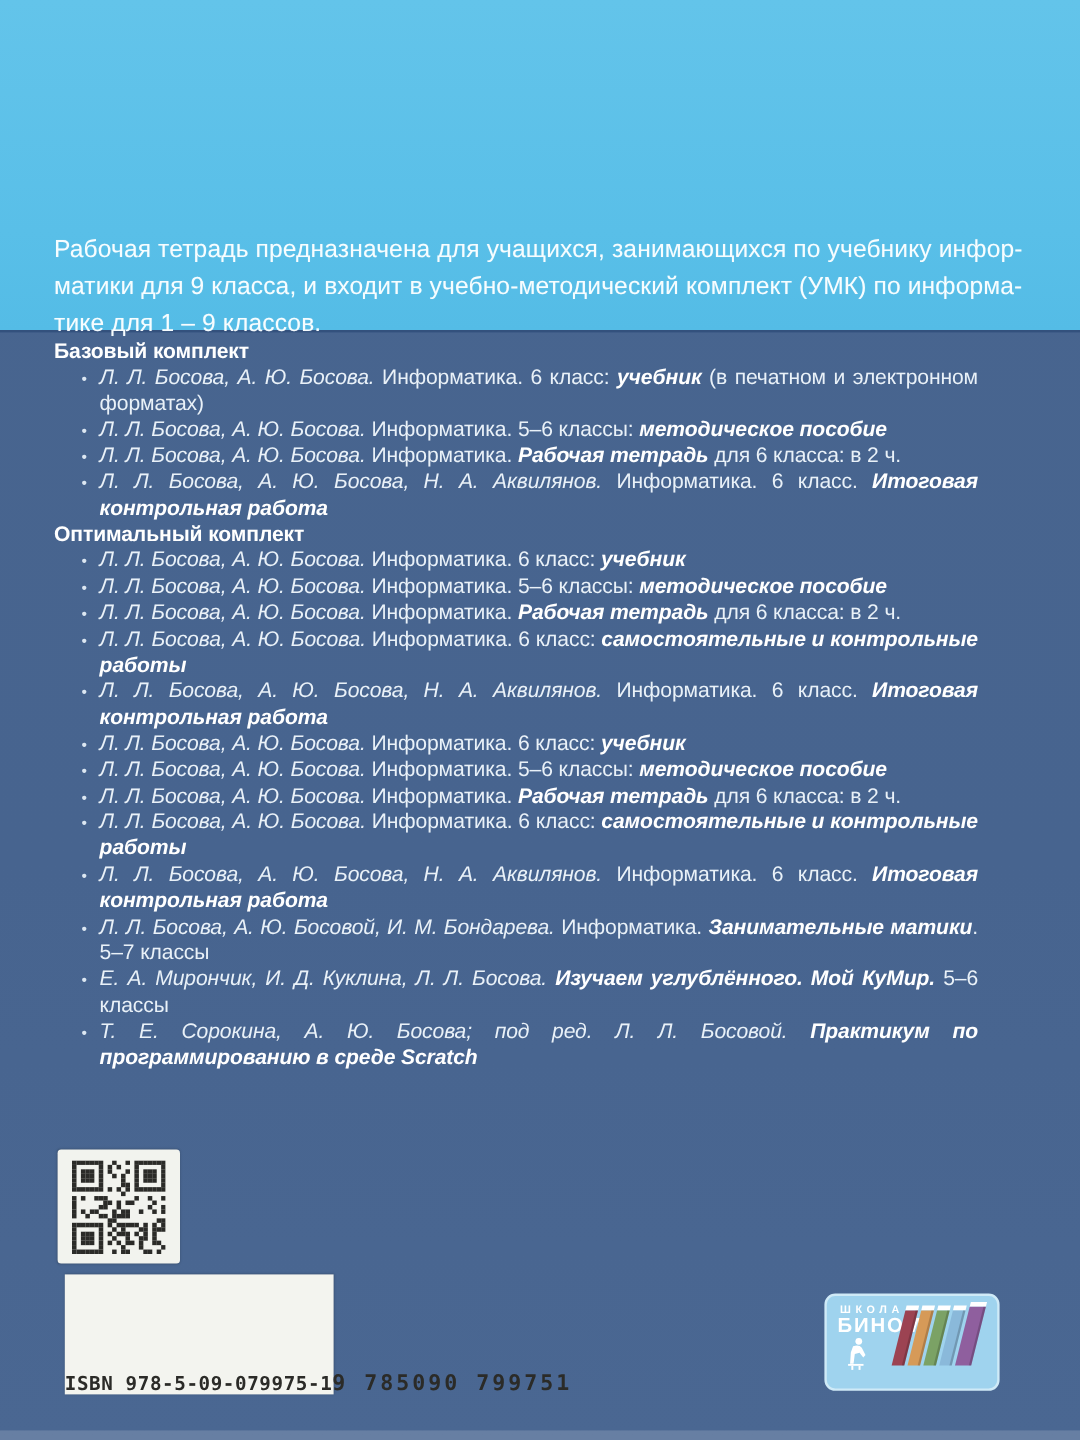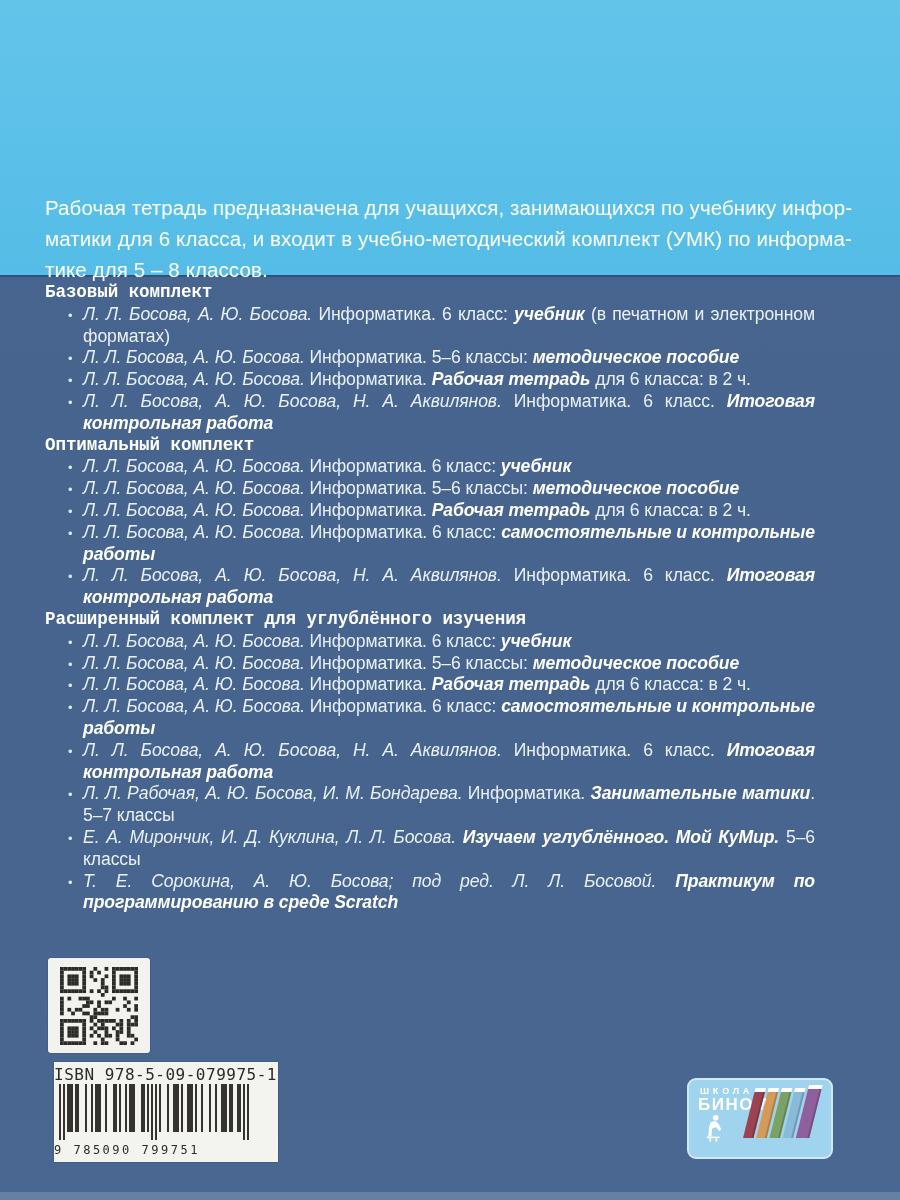--- a/index.html
+++ b/index.html
@@ -15,49 +15,50 @@
   }
   .intro{
     position:absolute;left:45px;top:192px;width:818px;
     color:#f7fdff;font-size:20.5px;line-height:31px;letter-spacing:.1px;
     text-shadow:0 0 1px rgba(255,255,255,.25);
   }
   .main{
     position:absolute;left:45px;top:282px;width:770px;
     color:#e9f1f8;font-size:17.6px;line-height:21.8px;letter-spacing:-.1px;
   }
-  .sec-h{font-weight:bold;color:#ffffff;font-family:Liberation Mono, monospace;}
+  .sec-h{font-weight:bold;color:#ffffff;}
   .li{position:relative;padding-left:38px;text-align:justify;}
   .li .bullet{
     position:absolute;left:23px;top:1px;font-size:13px;color:#dce7f2;
   }
   .au{font-style:italic;}
   .bd{font-weight:bold;color:#ffffff;font-style:italic;}
   .rg{}
   .footer{width:716px;text-align:justify;color:#eaf2f9;}
   
   .qrbox{
     position:absolute;left:48px;top:958px;width:102px;height:95px;
     background:#f2f3ee;border-radius:3px;
     display:flex;align-items:center;justify-content:center;
     box-shadow:0 0 2px rgba(0,0,0,.25);
   }
   
   .bcbox{
     position:absolute;left:54px;top:1062px;width:224px;height:100px;
     background:#f3f4ef;box-sizing:border-box;padding-top:3px;
-    display:flex;flex-direction:column;align-items:flex-start;
+    display:flex;flex-direction:row;align-items:flex-end;
     box-shadow:0 0 2px rgba(0,0,0,.25);
+    font-weight:bold;
   }
   .isbn-label{
     font-family:"DejaVu Sans Mono",monospace;font-size:16px;color:#2b2b28;
     letter-spacing:.5px;white-space:nowrap;line-height:19px;
   }
   .isbn-digits{
-    font-family:"DejaVu Sans Mono",monospace;font-size:12px;color:#2b2b28;
+    font-family:"DejaVu Sans Mono",monospace;font-size:18px;color:#2b2b28;
     letter-spacing:2.5px;white-space:nowrap;line-height:18px;margin-top:-1px;
   }
   
   .logo{
     position:absolute;left:687px;top:1078px;width:146px;height:81px;
     background:#9fd3ee;border:2px solid #cfeaf7;border-radius:9px;
     box-sizing:border-box;
   }
   .logo-school{
     position:absolute;left:11px;top:6px;color:#fff;font-size:9px;
@@ -76,43 +77,42 @@
 </style>
 </head>
 <body>
 
 <div class="cover">
 
   <div class="top-area"></div>
 
   <div class="intro" id="intro">
       <div>Рабочая тетрадь предназначена для учащихся, занимающихся по учебнику инфор-</div>
-      <div>матики для 6 класса, и входит в учебно-методический комплект (УМК) по информа-</div>
-      <div>тике для 5 – 8 классов.</div>
+      <div>матики для 9 класса, и входит в учебно-методический комплект (УМК) по информа-</div>
+      <div>тике для 1 – 9 классов.</div>
     </div>
 
   <div class="main" id="main">
       <div class="sec-h">Базовый комплект</div>
       <div class="li"><span class="bullet">•</span><span class="au">Л. Л. Босова, А. Ю. Босова. </span><span class="rg">Информатика. 6 класс: </span><span class="bd">учебник</span><span class="rg"> (в печатном и электронном форматах)</span></div>
       <div class="li"><span class="bullet">•</span><span class="au">Л. Л. Босова, А. Ю. Босова. </span><span class="rg">Информатика. 5–6 классы: </span><span class="bd">методическое пособие</span></div>
       <div class="li"><span class="bullet">•</span><span class="au">Л. Л. Босова, А. Ю. Босова. </span><span class="rg">Информатика. </span><span class="bd">Рабочая тетрадь</span><span class="rg"> для 6 класса: в 2 ч.</span></div>
       <div class="li"><span class="bullet">•</span><span class="au">Л. Л. Босова, А. Ю. Босова, Н. А. Аквилянов. </span><span class="rg">Информатика. 6 класс. </span><span class="bd">Итоговая контрольная работа</span></div>
       <div class="sec-h">Оптимальный комплект</div>
       <div class="li"><span class="bullet">•</span><span class="au">Л. Л. Босова, А. Ю. Босова. </span><span class="rg">Информатика. 6 класс: </span><span class="bd">учебник</span></div>
       <div class="li"><span class="bullet">•</span><span class="au">Л. Л. Босова, А. Ю. Босова. </span><span class="rg">Информатика. 5–6 классы: </span><span class="bd">методическое пособие</span></div>
       <div class="li"><span class="bullet">•</span><span class="au">Л. Л. Босова, А. Ю. Босова. </span><span class="rg">Информатика. </span><span class="bd">Рабочая тетрадь</span><span class="rg"> для 6 класса: в 2 ч.</span></div>
       <div class="li"><span class="bullet">•</span><span class="au">Л. Л. Босова, А. Ю. Босова. </span><span class="rg">Информатика. 6 класс: </span><span class="bd">самостоятельные и контрольные работы</span></div>
       <div class="li"><span class="bullet">•</span><span class="au">Л. Л. Босова, А. Ю. Босова, Н. А. Аквилянов. </span><span class="rg">Информатика. 6 класс. </span><span class="bd">Итоговая контрольная работа</span></div>
-      <div class="sec-h">Расширенный комплект для углублённого изучения</div>
       <div class="li"><span class="bullet">•</span><span class="au">Л. Л. Босова, А. Ю. Босова. </span><span class="rg">Информатика. 6 класс: </span><span class="bd">учебник</span></div>
       <div class="li"><span class="bullet">•</span><span class="au">Л. Л. Босова, А. Ю. Босова. </span><span class="rg">Информатика. 5–6 классы: </span><span class="bd">методическое пособие</span></div>
       <div class="li"><span class="bullet">•</span><span class="au">Л. Л. Босова, А. Ю. Босова. </span><span class="rg">Информатика. </span><span class="bd">Рабочая тетрадь</span><span class="rg"> для 6 класса: в 2 ч.</span></div>
       <div class="li"><span class="bullet">•</span><span class="au">Л. Л. Босова, А. Ю. Босова. </span><span class="rg">Информатика. 6 класс: </span><span class="bd">самостоятельные и контрольные работы</span></div>
       <div class="li"><span class="bullet">•</span><span class="au">Л. Л. Босова, А. Ю. Босова, Н. А. Аквилянов. </span><span class="rg">Информатика. 6 класс. </span><span class="bd">Итоговая контрольная работа</span></div>
-      <div class="li"><span class="bullet">•</span><span class="au">Л. Л. Рабочая, А. Ю. Босова, И. М. Бондарева. </span><span class="rg">Информатика. </span><span class="bd">Занимательные матики</span><span class="rg">. 5–7 классы</span></div>
+      <div class="li"><span class="bullet">•</span><span class="au">Л. Л. Босова, А. Ю. Босовой, И. М. Бондарева. </span><span class="rg">Информатика. </span><span class="bd">Занимательные матики</span><span class="rg">. 5–7 классы</span></div>
       <div class="li"><span class="bullet">•</span><span class="au">Е. А. Мирончик, И. Д. Куклина, Л. Л. Босова. </span><span class="bd">Изучаем углублённого. Мой КуМир.</span><span class="rg"> 5–6 классы</span></div>
       <div class="li"><span class="bullet">•</span><span class="au">Т. Е. Сорокина, А. Ю. Босова; под ред. Л. Л. Босовой. </span><span class="bd">Практикум по программированию в среде Scratch</span></div>
     </div>
 
   <div class="qrbox">
     <svg id="qr" width="78" height="78" viewBox="0 0 78 78">
         <rect width="78" height="78" fill="#f2f3ee"></rect>
         <rect x="0.00" y="0.00" width="3.76" height="3.76" fill="#2b2b28"></rect>
         <rect x="3.71" y="0.00" width="3.76" height="3.76" fill="#2b2b28"></rect>
         <rect x="7.43" y="0.00" width="3.76" height="3.76" fill="#2b2b28"></rect>

